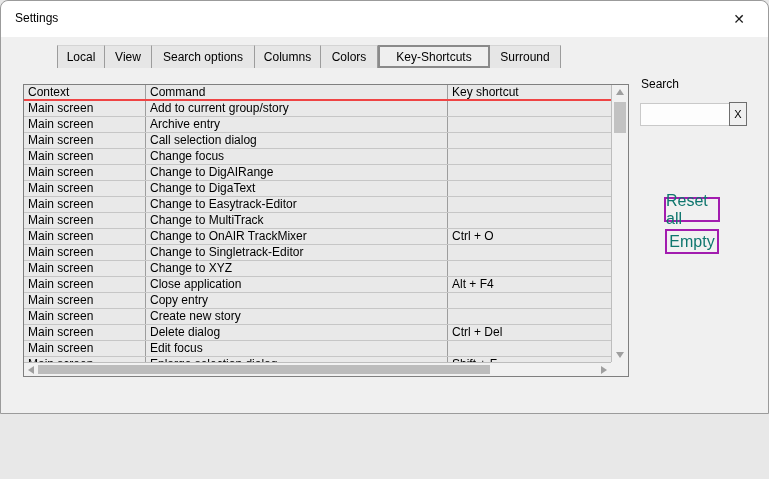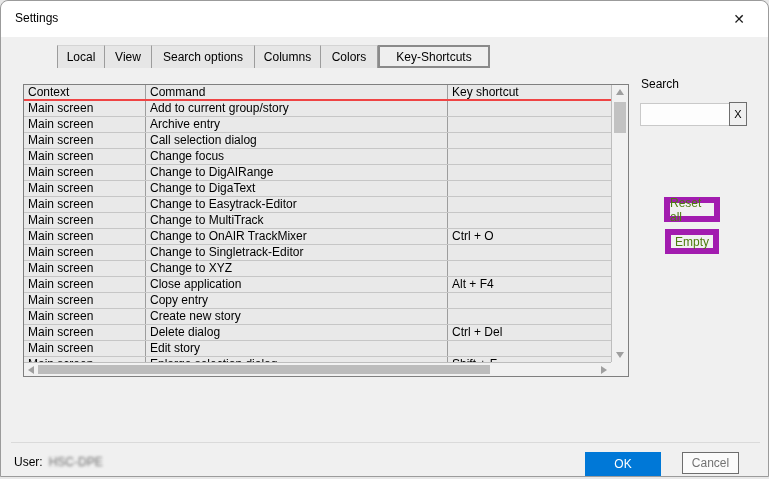--- a/index.html
+++ b/index.html
@@ -1,19 +1,19 @@
 <!DOCTYPE html>
 <html><head>
 <meta charset="utf-8">
 <style>
   html,body{margin:0;padding:0;background:#e8e8e8;}
   body{width:769px;height:479px;overflow:hidden;
        font-family:"Liberation Sans","DejaVu Sans",sans-serif;
        -webkit-font-smoothing:antialiased;}
-  .dialog{position:relative;width:769px;height:477px;box-sizing:border-box;
+  .dialog{position:relative;width:769px;height:414px;box-sizing:border-box;
           background:#f0f0f0;border:1px solid #9b9b9b;
           border-radius:8px 8px 0 0;overflow:hidden;}
   .titlebar{position:absolute;left:0;top:0;right:0;height:36px;background:#ffffff;
             border-radius:8px 8px 0 0;}
   .title{position:absolute;left:14px;top:10px;font-size:12px;color:#000;}
   .close-btn{position:absolute;right:12px;top:6px;width:34px;height:24px;
              display:flex;align-items:center;justify-content:center;
              font-size:14px;color:#1a1a1a;cursor:pointer;}
   
   .tabstrip{position:absolute;left:10px;top:44px;height:23px;display:flex;padding-left:46px;}
@@ -52,22 +52,22 @@
   .arr-right{top:3px;right:4px;border-top:4px solid transparent;border-bottom:4px solid transparent;
           border-left:6px solid #9f9f9f;}
   .corner{position:absolute;right:0;bottom:0;width:17px;height:14px;background:#f1f1f1;}
   
   .search-label{position:absolute;left:640px;top:76px;font-size:12px;color:#000;}
   .search-input{position:absolute;left:639px;top:102px;width:86px;height:21px;
                 border:1px solid #c9c9c9;background:#fdfdfd;font-size:12px;padding:0 3px;}
   .xbtn{position:absolute;left:728px;top:101px;width:18px;height:24px;box-sizing:border-box;
         border:1px solid #6e6e6e;background:#f0f0f0;font-size:11px;color:#000;
         display:flex;align-items:center;justify-content:center;cursor:pointer;}
-  .side-btn{position:absolute;box-sizing:border-box;border:6px solid #a21caf;background:#f1f1f1;
-            font-size:12px;color:#4d7c0f;display:flex;align-items:center;justify-content:center;
+  .side-btn{position:absolute;box-sizing:border-box;border:2px solid #a21caf;background:#f1f1f1;
+            font-size:16px;color:#0f766e;display:flex;align-items:center;justify-content:center;
             cursor:pointer;}
   .reset-btn{left:663px;top:196px;width:56px;height:25px;}
   .empty-btn{left:664px;top:228px;width:54px;height:25px;}
   
   .footer-sep{position:absolute;left:10px;top:441px;width:749px;height:1px;background:#dadada;}
   .user-line{position:absolute;left:13px;top:454px;font-size:12px;color:#000;}
   .user-value{color:#6b6b6b;filter:blur(1.6px);margin-left:6px;}
   .ok-btn{position:absolute;left:584px;top:451px;width:74px;height:22px;background:#0078d7;
           color:#ffffff;border:1px solid #0078d7;font-size:12px;
           display:flex;align-items:center;justify-content:center;cursor:pointer;}
@@ -87,20 +87,21 @@
     </div>
   </div>
 
   <div class="tabstrip">
     <div class="tab" style="width:48px">Local</div>
     <div class="tab" style="width:47px">View</div>
     <div class="tab" style="width:103px">Search options</div>
     <div class="tab" style="width:66px">Columns</div>
     <div class="tab" style="width:57px">Colors</div>
     <div class="tab selected" style="width:112px">Key-Shortcuts</div>
+    <div class="tab" style="width:71px">Surround</div>
   </div>
 
   <div class="table">
     <div class="grid">
       <div class="trow header">
         <div class="tcell c1">Context</div>
         <div class="tcell c2">Command</div>
         <div class="tcell c3">Key shortcut</div>
       </div>
       <div class="trow">
@@ -173,21 +174,21 @@
         <div class="tcell c2">Create new story</div>
         <div class="tcell c3"></div>
       </div>
       <div class="trow">
         <div class="tcell c1">Main screen</div>
         <div class="tcell c2">Delete dialog</div>
         <div class="tcell c3">Ctrl + Del</div>
       </div>
       <div class="trow">
         <div class="tcell c1">Main screen</div>
-        <div class="tcell c2">Edit story</div>
+        <div class="tcell c2">Edit focus</div>
         <div class="tcell c3"></div>
       </div>
       <div class="partial">
         <div class="trow">
           <div class="tcell c1">Main screen</div>
           <div class="tcell c2">Enlarge selection dialog</div>
           <div class="tcell c3">Shift + F</div>
         </div>
       </div>
     </div>

